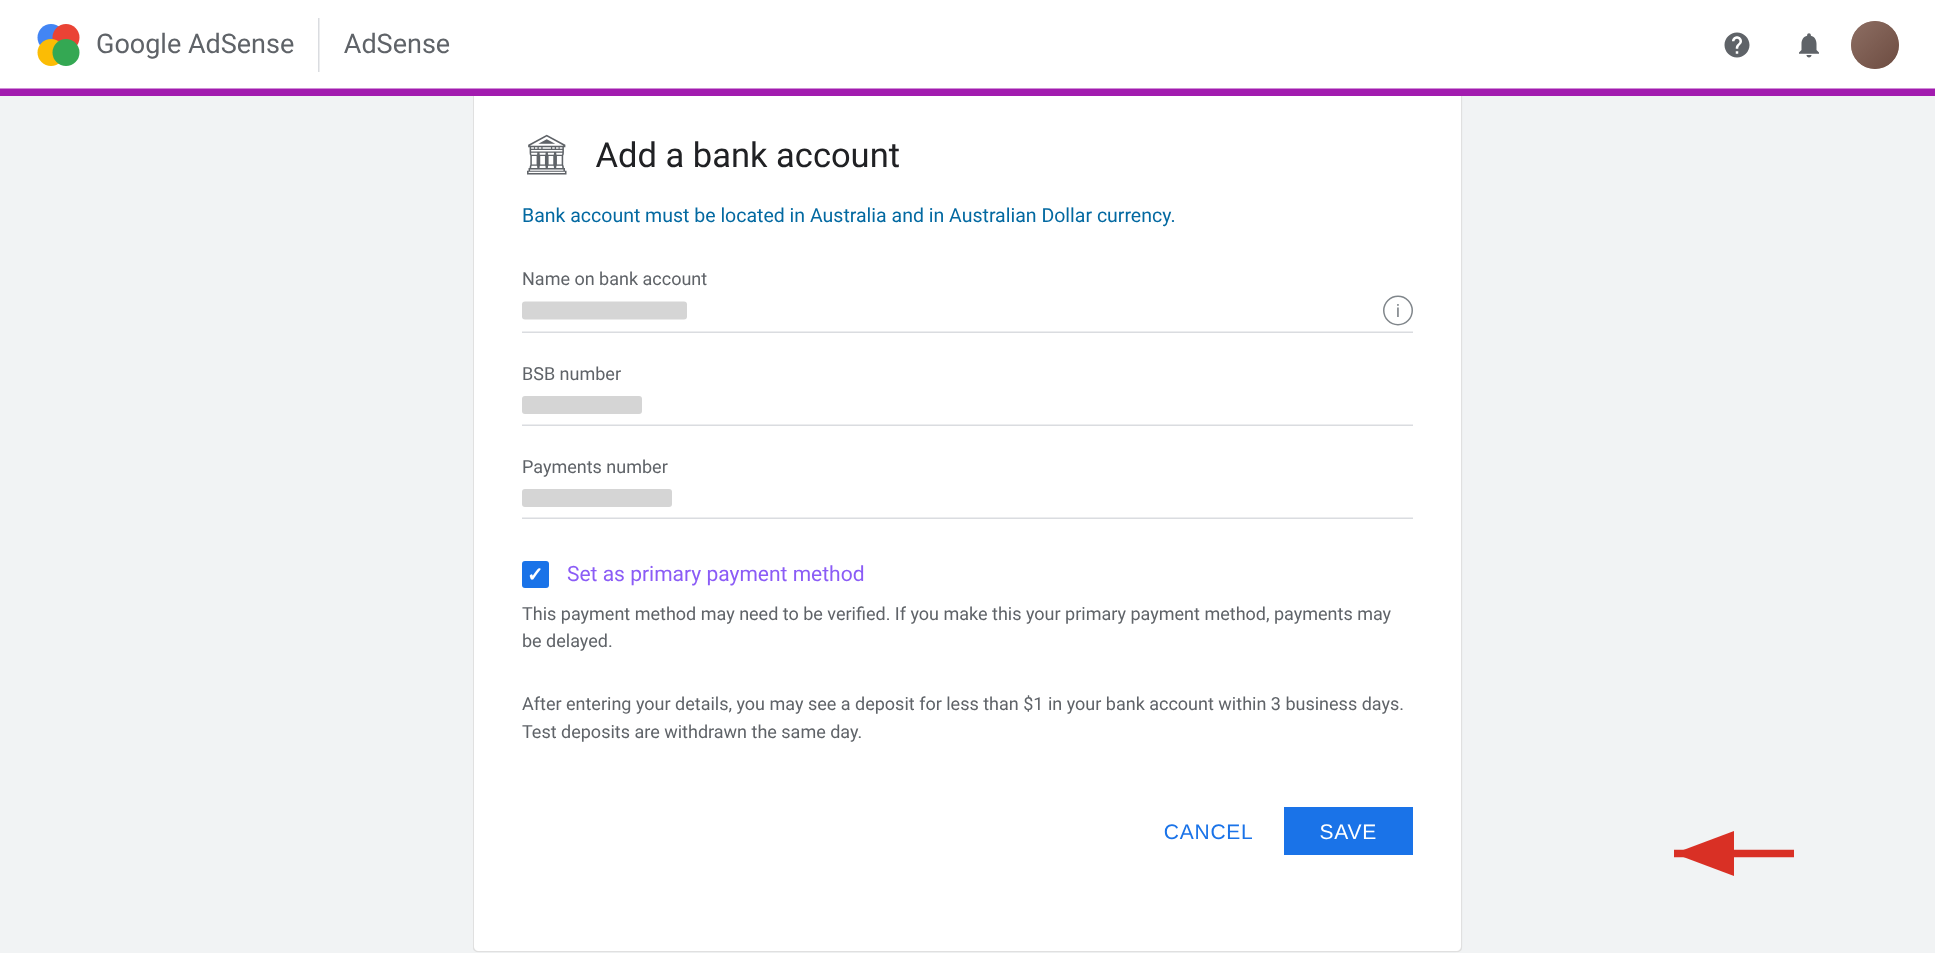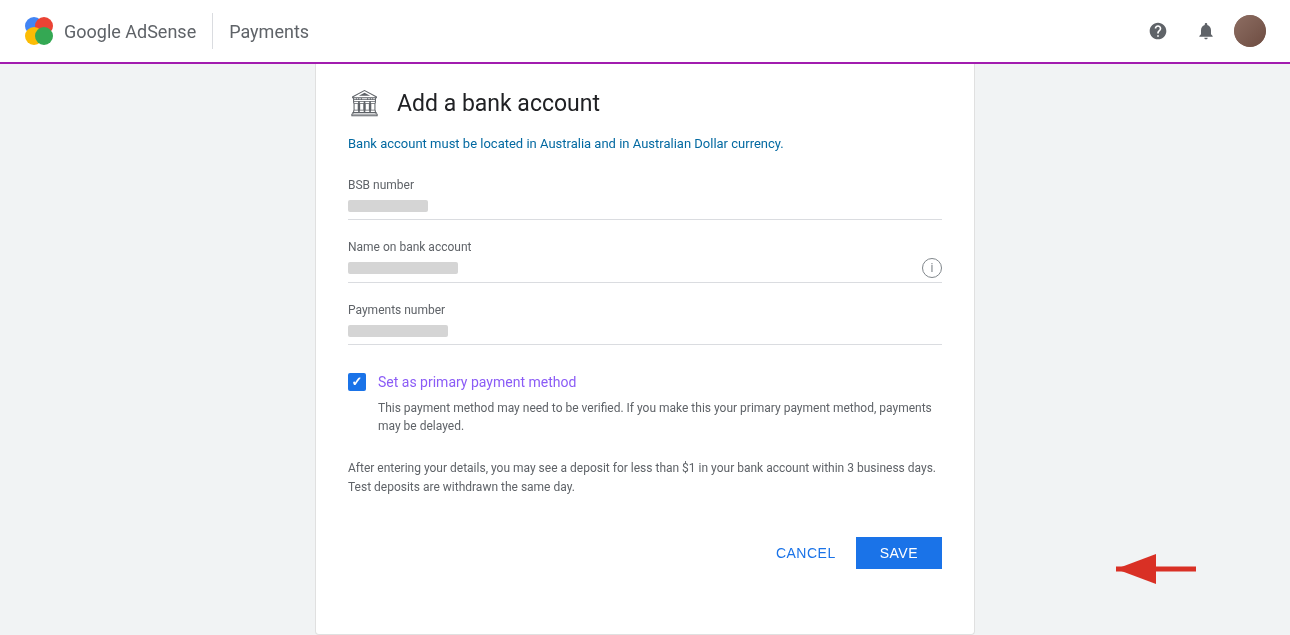--- a/index.html
+++ b/index.html
@@ -17,21 +17,21 @@
       position: relative;
     }
 
     
     .topnav {
       display: flex;
       align-items: center;
       background: #fff;
       height: 64px;
       padding: 0 24px;
-      border-bottom: 2px solid #a21caf;
+      border-bottom: 5px solid #a21caf;
       position: fixed;
       top: 0;
       left: 0;
       width: 1290px;
       z-index: 100;
     }
 
     .logo-area {
       display: flex;
       align-items: center;
@@ -186,21 +186,20 @@
 
     .checkbox-label {
       font-size: 14px;
       color: #8b5cf6;
       font-weight: 400;
     }
 
     .checkbox-desc {
       font-size: 12px;
       color: #5f6368;
-      margin-left: 30px;
       line-height: 1.5;
     }
 
     .info-text {
       font-size: 12px;
       color: #5f6368;
       line-height: 1.6;
       margin-top: 24px;
     }
 
@@ -253,21 +252,21 @@
 
     <svg class="google-logo" viewBox="0 0 30 30" xmlns="http://www.w3.org/2000/svg">
       <circle cx="10" cy="10" r="9" fill="#4285F4"></circle>
       <circle cx="20" cy="10" r="9" fill="#EA4335"></circle>
       <circle cx="10" cy="20" r="9" fill="#FBBC05"></circle>
       <circle cx="20" cy="20" r="9" fill="#34A853"></circle>
     </svg>
     <span style="font-size:18px; color:#5f6368; font-weight:400;">Google AdSense</span>
   </div>
   <div class="nav-divider"></div>
-  <span class="page-title">Payments</span>
+  <span class="page-title">AdSense</span>
 
   <div class="nav-right">
     <button class="nav-icon-btn" title="Help">
       <svg width="20" height="20" viewBox="0 0 24 24" fill="#5f6368">
         <path d="M12 2C6.48 2 2 6.48 2 12s4.48 10 10 10 10-4.48 10-10S17.52 2 12 2zm1 17h-2v-2h2v2zm2.07-7.75l-.9.92C13.45 12.9 13 13.5 13 15h-2v-.5c0-1.1.45-2.1 1.17-2.83l1.24-1.26c.37-.36.59-.86.59-1.41 0-1.1-.9-2-2-2s-2 .9-2 2H8c0-2.21 1.79-4 4-4s4 1.79 4 4c0 .88-.36 1.68-.93 2.25z"></path>
       </svg>
     </button>
     <button class="nav-icon-btn" title="Notifications">
       <svg width="20" height="20" viewBox="0 0 24 24" fill="#5f6368">
         <path d="M12 22c1.1 0 2-.9 2-2h-4c0 1.1.9 2 2 2zm6-6v-5c0-3.07-1.64-5.64-4.5-6.32V4c0-.83-.67-1.5-1.5-1.5s-1.5.67-1.5 1.5v.68C7.63 5.36 6 7.92 6 11v5l-2 2v1h16v-1l-2-2z"></path>
@@ -283,38 +282,38 @@
   <div class="card">
     <div class="card-header">
       <span style="font-size:26px; color:#5f6368;">🏛</span>
       <span class="card-title">Add a bank account</span>
     </div>
 
     <div class="card-body">
       <p class="description">Bank account must be located in Australia and in Australian Dollar currency.</p>
 
       <div class="form-field">
-        <label class="field-label">BSB number</label>
-        <div style="padding-bottom:4px; border-bottom:1px solid #dadce0;">
-          <div class="input-value-blur" style="width:80px;"></div>
-        </div>
-      </div>
-
-      <div class="form-field">
         <label class="field-label">Name on bank account</label>
         <div style="display:flex; align-items:center; padding-bottom:4px; border-bottom:1px solid #dadce0; gap:8px;">
           <div class="input-value-blur"></div>
           <div style="flex:1;"></div>
           <div class="info-icon">
             <span>i</span>
           </div>
         </div>
       </div>
 
       <div class="form-field">
+        <label class="field-label">BSB number</label>
+        <div style="padding-bottom:4px; border-bottom:1px solid #dadce0;">
+          <div class="input-value-blur" style="width:80px;"></div>
+        </div>
+      </div>
+
+      <div class="form-field">
         <label class="field-label">Payments number</label>
         <div style="padding-bottom:4px; border-bottom:1px solid #dadce0;">
           <div class="input-value-blur" style="width:100px;"></div>
         </div>
       </div>
 
       <div class="checkbox-section">
         <div class="checkbox-row">
           <div class="checkbox-box">
             <span class="checkmark">✓</span>

